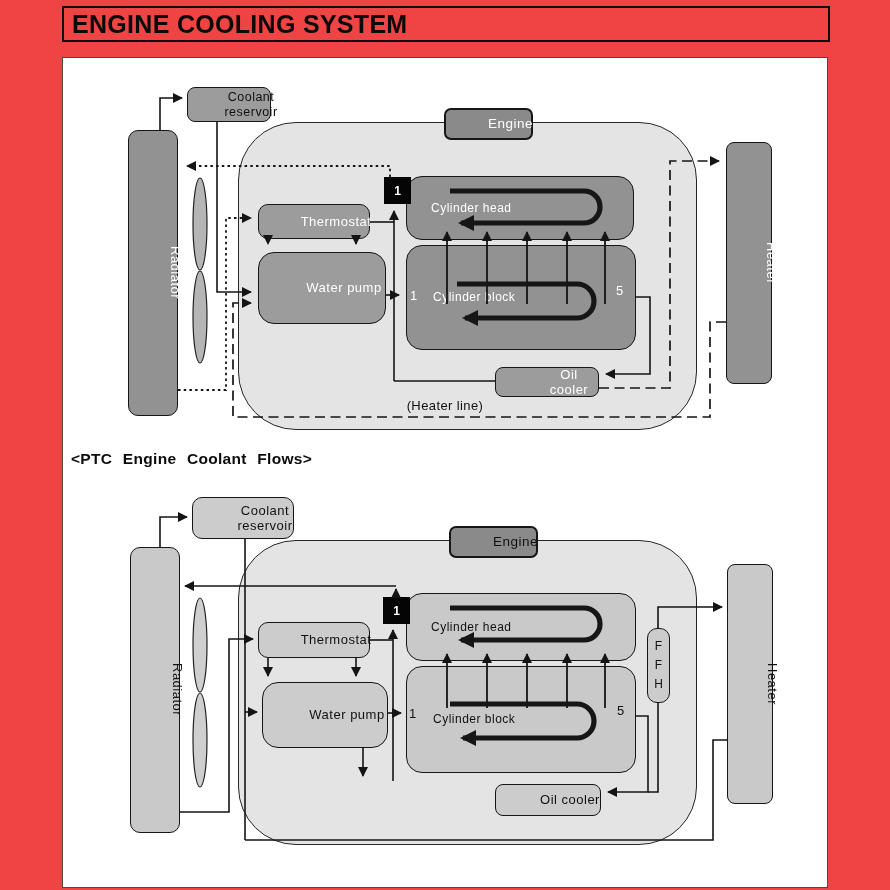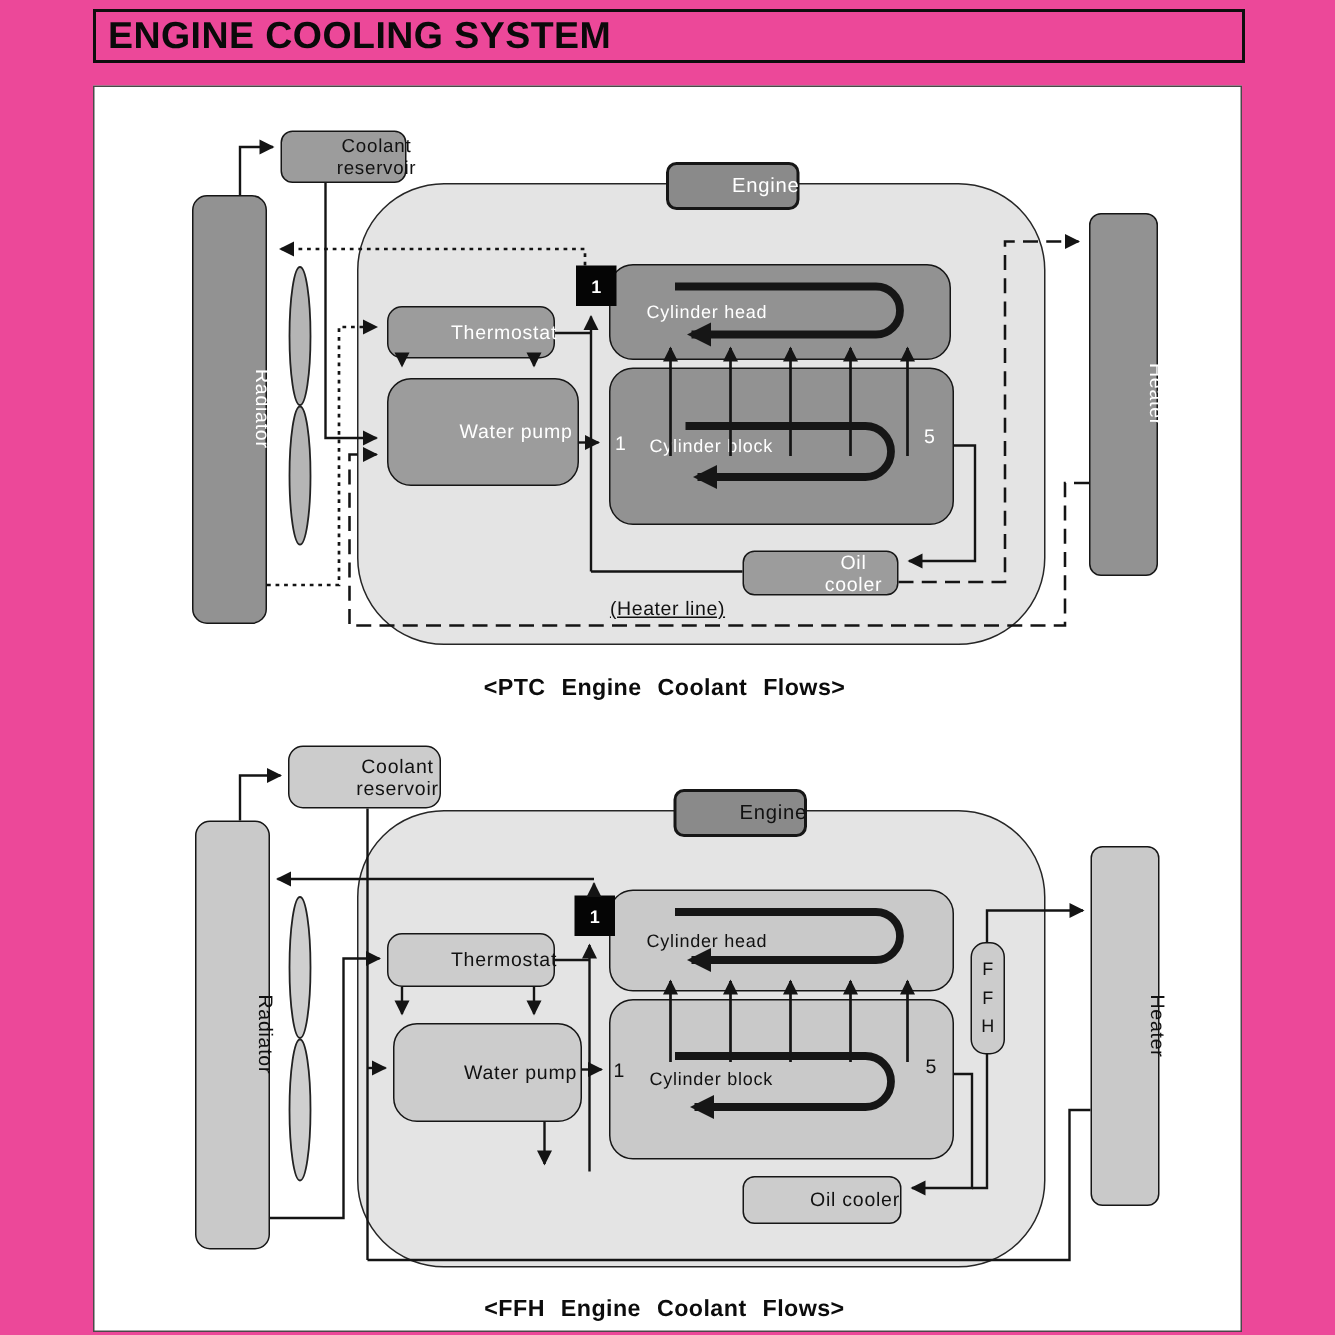--- a/index.html
+++ b/index.html
@@ -1,17 +1,17 @@
 <!DOCTYPE html>
 <html><head>
 <meta charset="utf-8">
 <style>
   html,body{margin:0;padding:0;background:#fff;}
   .page{
-    position:relative;width:890px;height:890px;background:#ec4899;overflow:hidden;
+    position:relative;width:890px;height:890px;background:#ef4444;overflow:hidden;
     font-family:"Liberation Sans","DejaVu Sans",sans-serif;color:#111;
   }
   .title-box{
     position:absolute;left:62px;top:6px;width:768px;height:36px;
     border:2.6px solid #0e0e0e;box-sizing:border-box;
     display:flex;align-items:center;padding-left:8px;
     font-size:25px;font-weight:bold;letter-spacing:.3px;color:#0a0a0a;
   }
   .frame{
     position:absolute;left:62px;top:57px;width:766px;height:831px;
@@ -35,24 +35,24 @@
   .vert{writing-mode:vertical-rl;}
   .cyl{justify-content:flex-start;border-radius:16px;font-size:12px;}
   .marker1{
     position:absolute;background:#050505;color:#fff;font-size:12px;font-weight:bold;
     display:flex;align-items:center;justify-content:center;box-sizing:border-box;
   }
   .num{position:absolute;font-size:13px;line-height:1;}
   .numw{color:#fff;}
   .numb{color:#111;}
   .caption{
-    position:absolute;left:60px;width:766px;text-align:center;
+    position:absolute;left:71px;width:766px;
     font-size:15.5px;font-weight:bold;letter-spacing:.3px;word-spacing:6px;color:#0c0c0c;
   }
-  .freelabel{position:absolute;font-size:13px;color:#111;letter-spacing:.4px;text-decoration:underline;}
+  .freelabel{position:absolute;font-size:13px;color:#111;letter-spacing:.4px;}
   .ffhbox{
     position:absolute;box-sizing:border-box;border:1.5px solid #161616;border-radius:10px;
     background:#cccccc;color:#111;display:flex;flex-direction:column;
     align-items:center;justify-content:center;font-size:12px;line-height:1.6;
   }
   svg.overlay{position:absolute;left:0;top:0;pointer-events:none;}
   .ln{fill:none;stroke:#141414;stroke-width:1.6px;}
   .dot{stroke-dasharray:2.5 3.2;stroke-width:1.8px;}
   .dsh{stroke-dasharray:10 5.5;stroke-width:1.7px;}
   .tds{stroke-dasharray:3 2.6;}
@@ -170,21 +170,20 @@
     <span>Oil cooler</span>
   </div>
 
 
   <div class="ffhbox" style="left:647px;top:628px;width:23px;height:75px;">
     <span>F</span>
     <span>F</span>
     <span>H</span>
   </div>
 
-  <div class="caption" style="top:864px;">&lt;FFH Engine Coolant Flows&gt;</div>
 
   <svg class="overlay" width="890" height="890" viewBox="0 0 890 890">
     <defs>
       <marker id="ah" markerUnits="userSpaceOnUse" markerWidth="12" markerHeight="12" viewBox="0 0 12 12" refX="10" refY="6" orient="auto">
         <path d="M1,1 L11,6 L1,11 Z" fill="#141414"></path>
       </marker>
       <marker id="ahb" markerUnits="userSpaceOnUse" markerWidth="18" markerHeight="18" viewBox="0 0 18 18" refX="14" refY="9" orient="auto">
         <path d="M1,1 L17,9 L1,17 Z" fill="#161616"></path>
       </marker>
     </defs>

